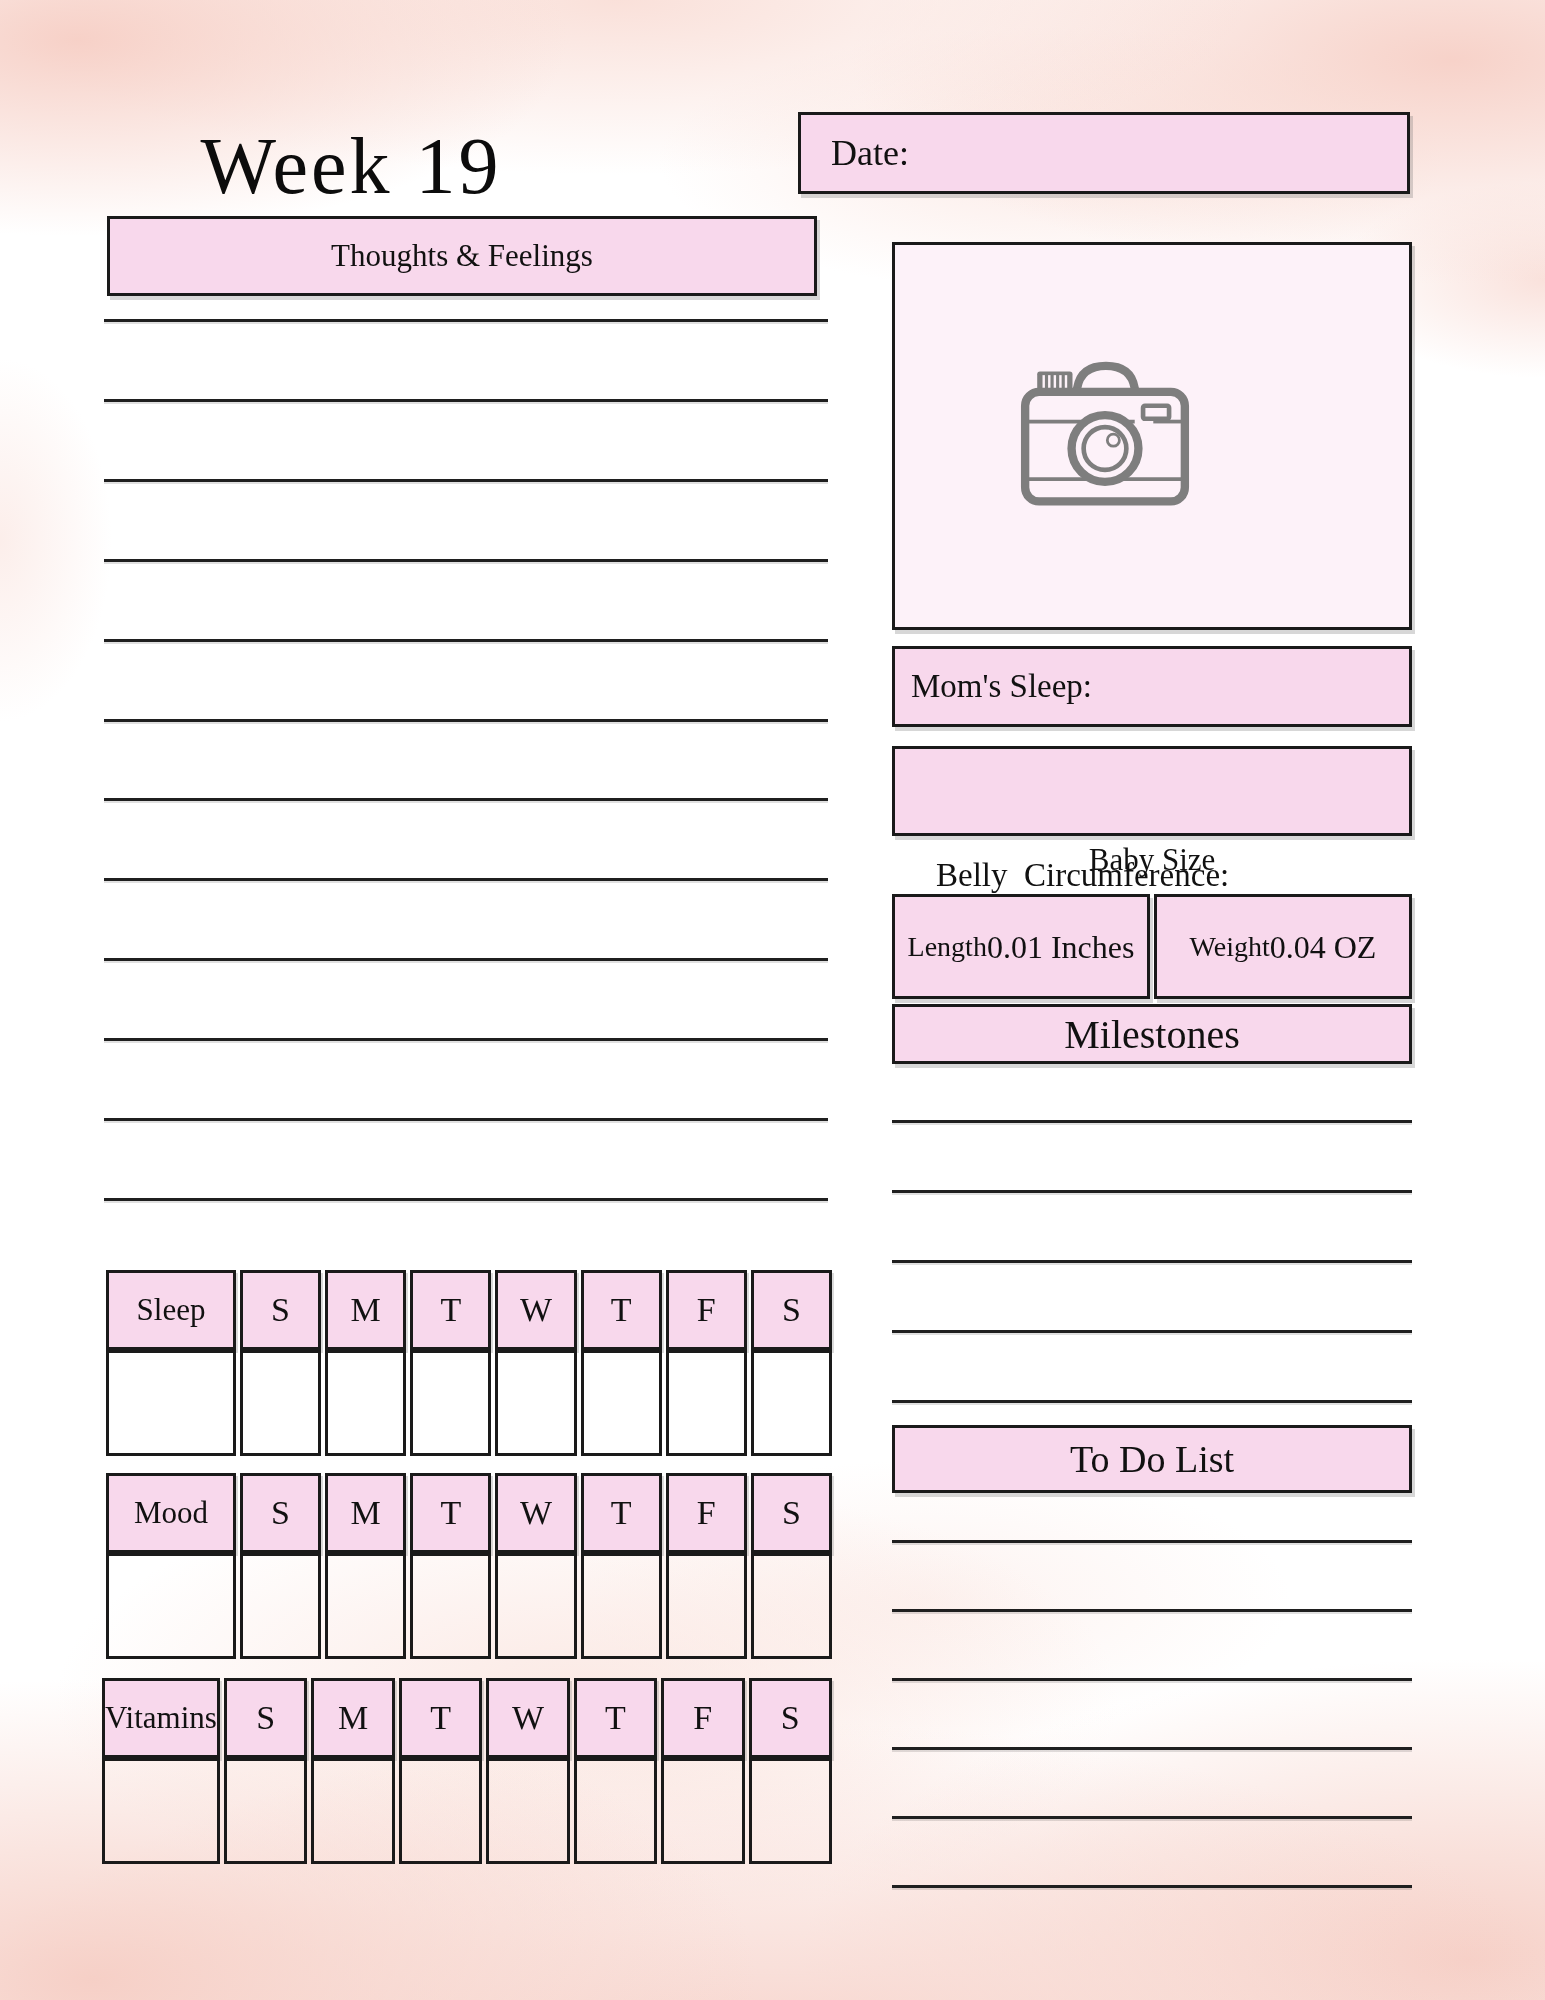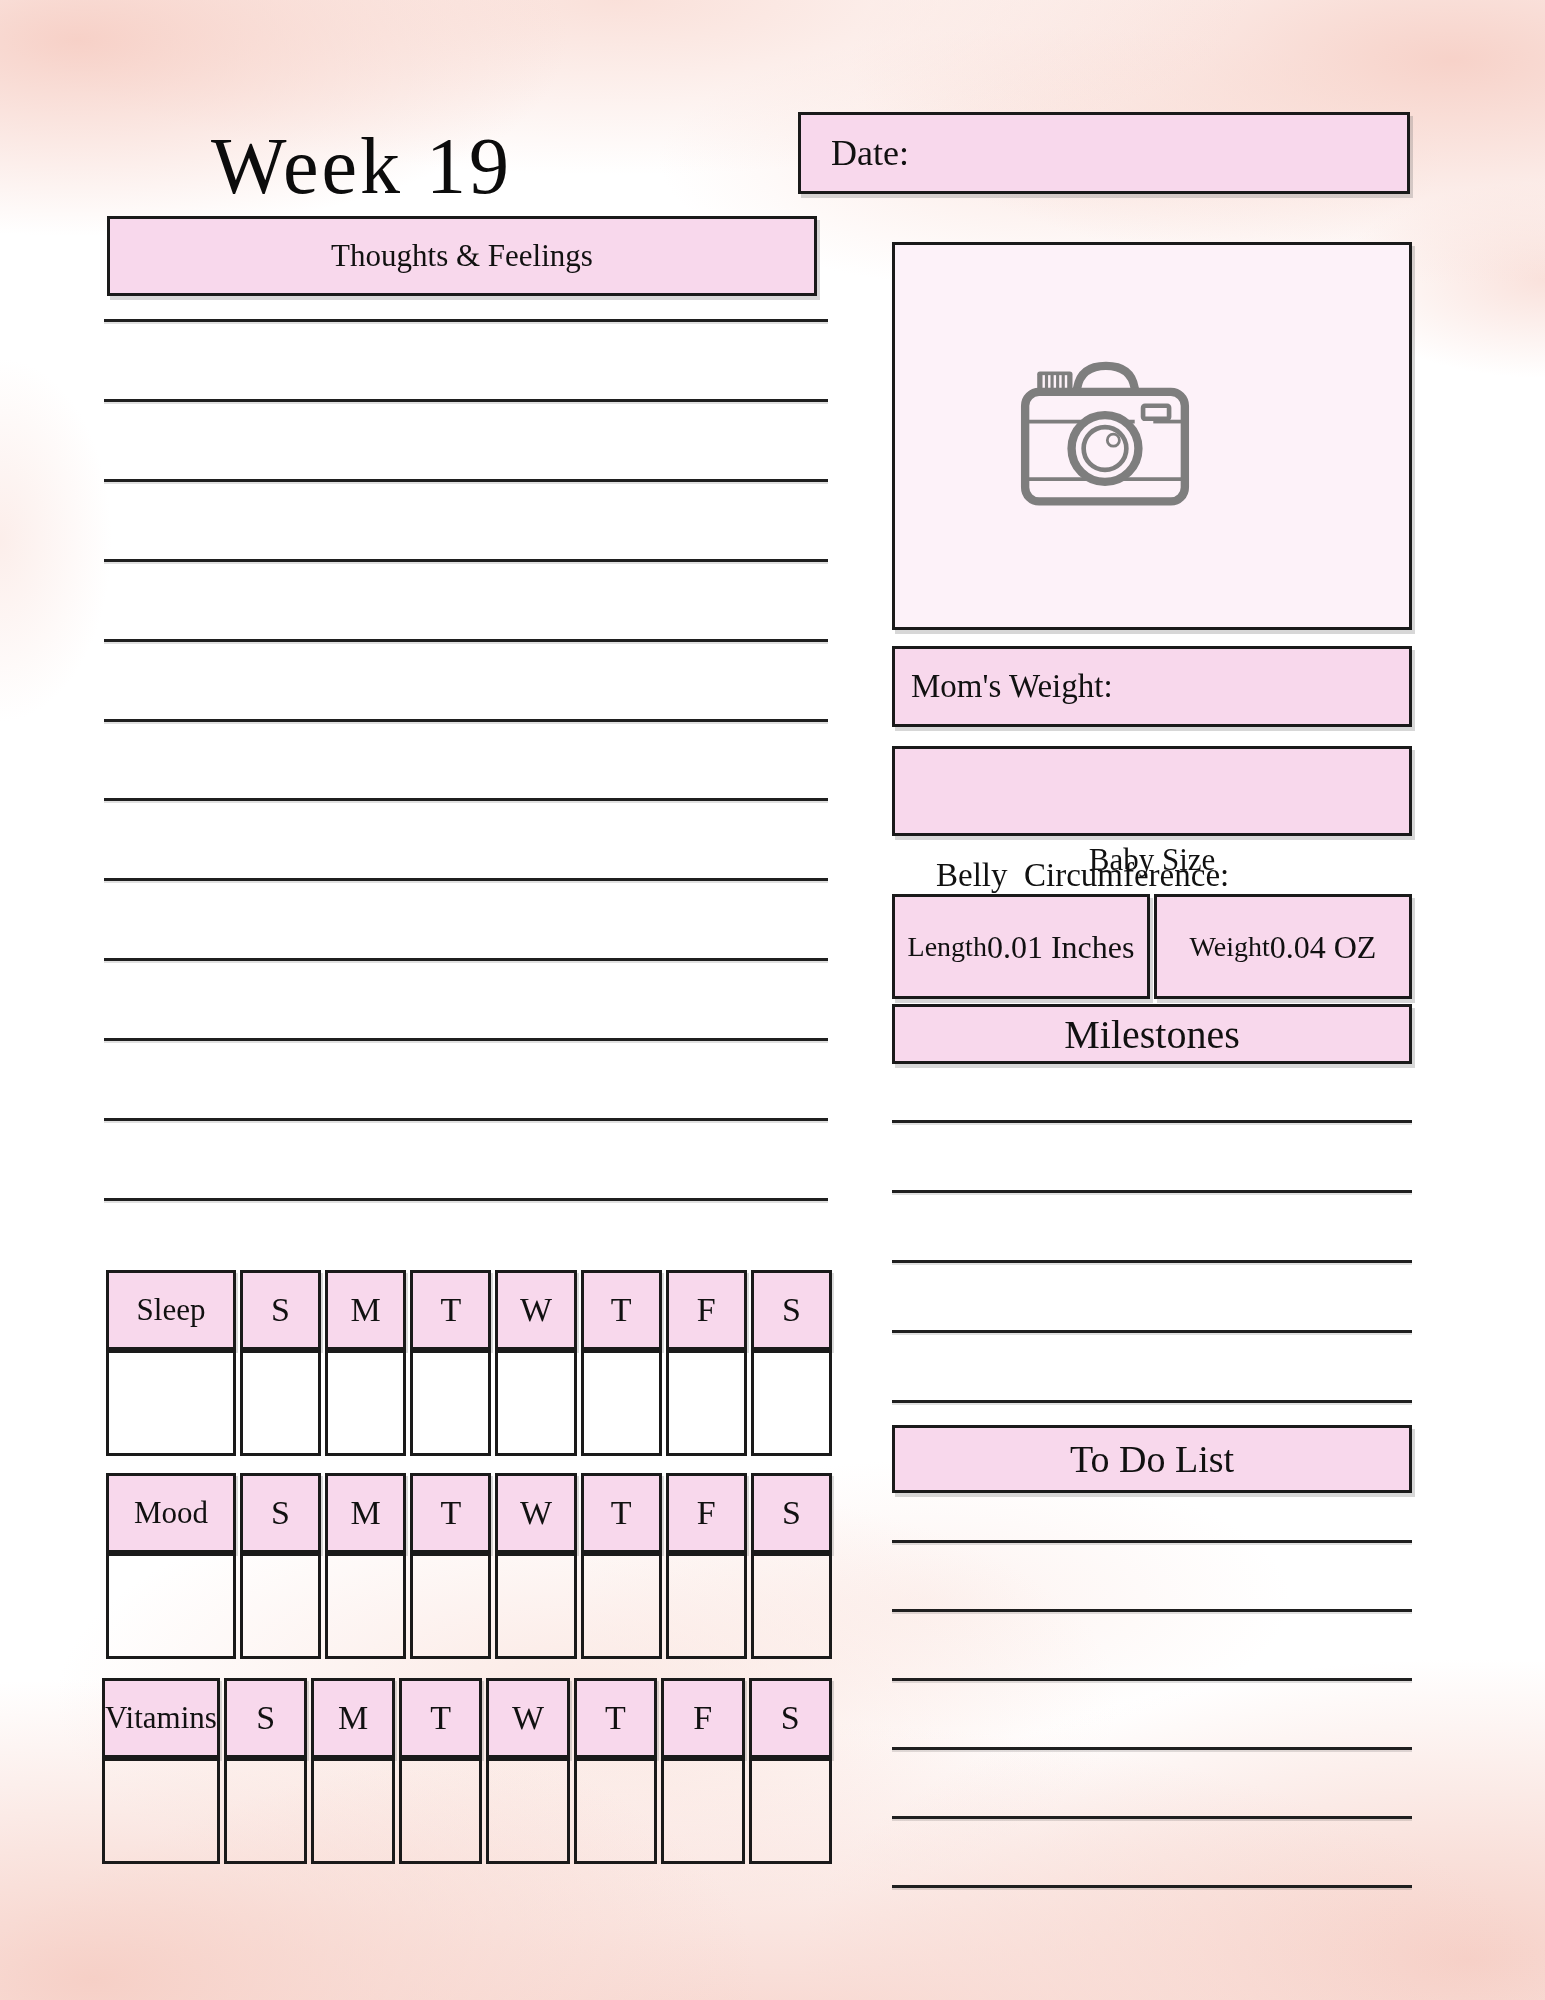--- a/index.html
+++ b/index.html
@@ -36,21 +36,21 @@
       radial-gradient(ellipse 390px 150px at 72% 93%, rgba(255,255,255,.65) 0%, rgba(255,255,255,0) 62%);
   }
   .abs{position:absolute;}
   .pinkbox{
     background:var(--accent-pink);
     border:3px solid var(--border-dark);
     box-shadow:3px 4px 0 rgba(110,110,110,.28);
   }
   .page-title{
     left:190px;top:118px;width:322px;height:96px;
-    font-size:80px;line-height:96px;letter-spacing:3px;text-align:right;color:#0c0c0c;
+    font-size:80px;line-height:96px;letter-spacing:3px;text-align:center;color:#0c0c0c;
   }
   .date-box{
     left:798px;top:112px;width:612px;height:82px;
     font-size:36px;line-height:76px;padding-left:30px;
   }
   .thoughts-header{
     left:107px;top:216px;width:710px;height:80px;
     font-size:31px;line-height:74px;text-align:center;
   }
   .lines-wrap{left:104px;top:319px;width:724px;height:890px;}
@@ -158,21 +158,21 @@
       <line x1="18" y1="76" x2="132" y2="76" class="cam-stroke" stroke-width="4"></line>
       <line x1="152" y1="76" x2="182" y2="76" class="cam-stroke" stroke-width="4"></line>
       <line x1="18" y1="138" x2="182" y2="138" class="cam-stroke" stroke-width="4"></line>
       <circle cx="100" cy="105" r="36" class="cam-lens-outer cam-stroke" stroke-width="9"></circle>
       <circle cx="100" cy="105" r="23" class="cam-stroke" stroke-width="5"></circle>
       <circle cx="109" cy="96" r="6.5" class="cam-stroke" stroke-width="3"></circle>
     </svg>
   </div>
 
   <div class="abs pinkbox moms-box">
-    <span>Mom's Weight:</span>
+    <span>Mom's Sleep:</span>
   </div>
 
   <div class="abs pinkbox belly-box">
     <span>Belly  Circumference:</span>
   </div>
 
   <div class="abs baby-size-title">Baby Size</div>
 
   <div class="abs lw-table">
     <div class="lw-cell">

